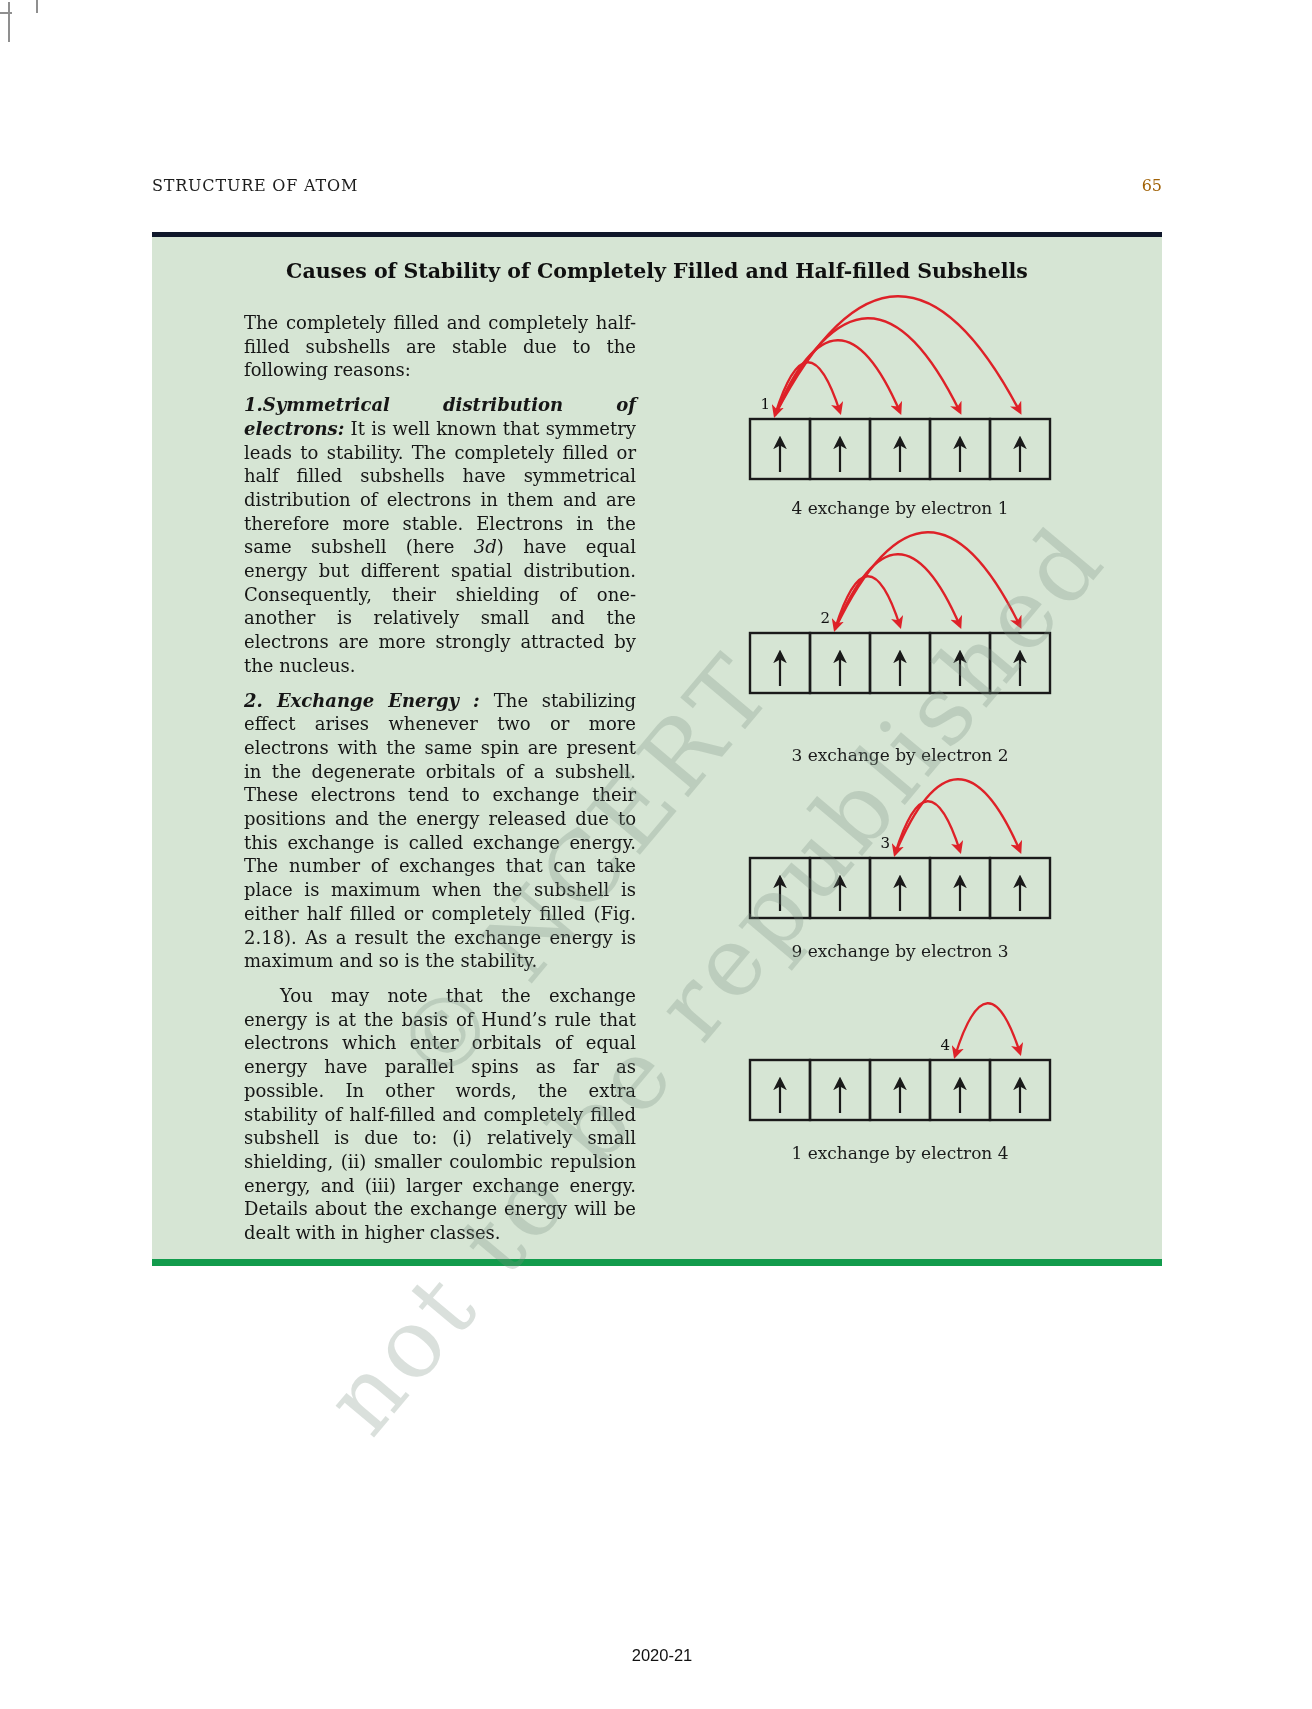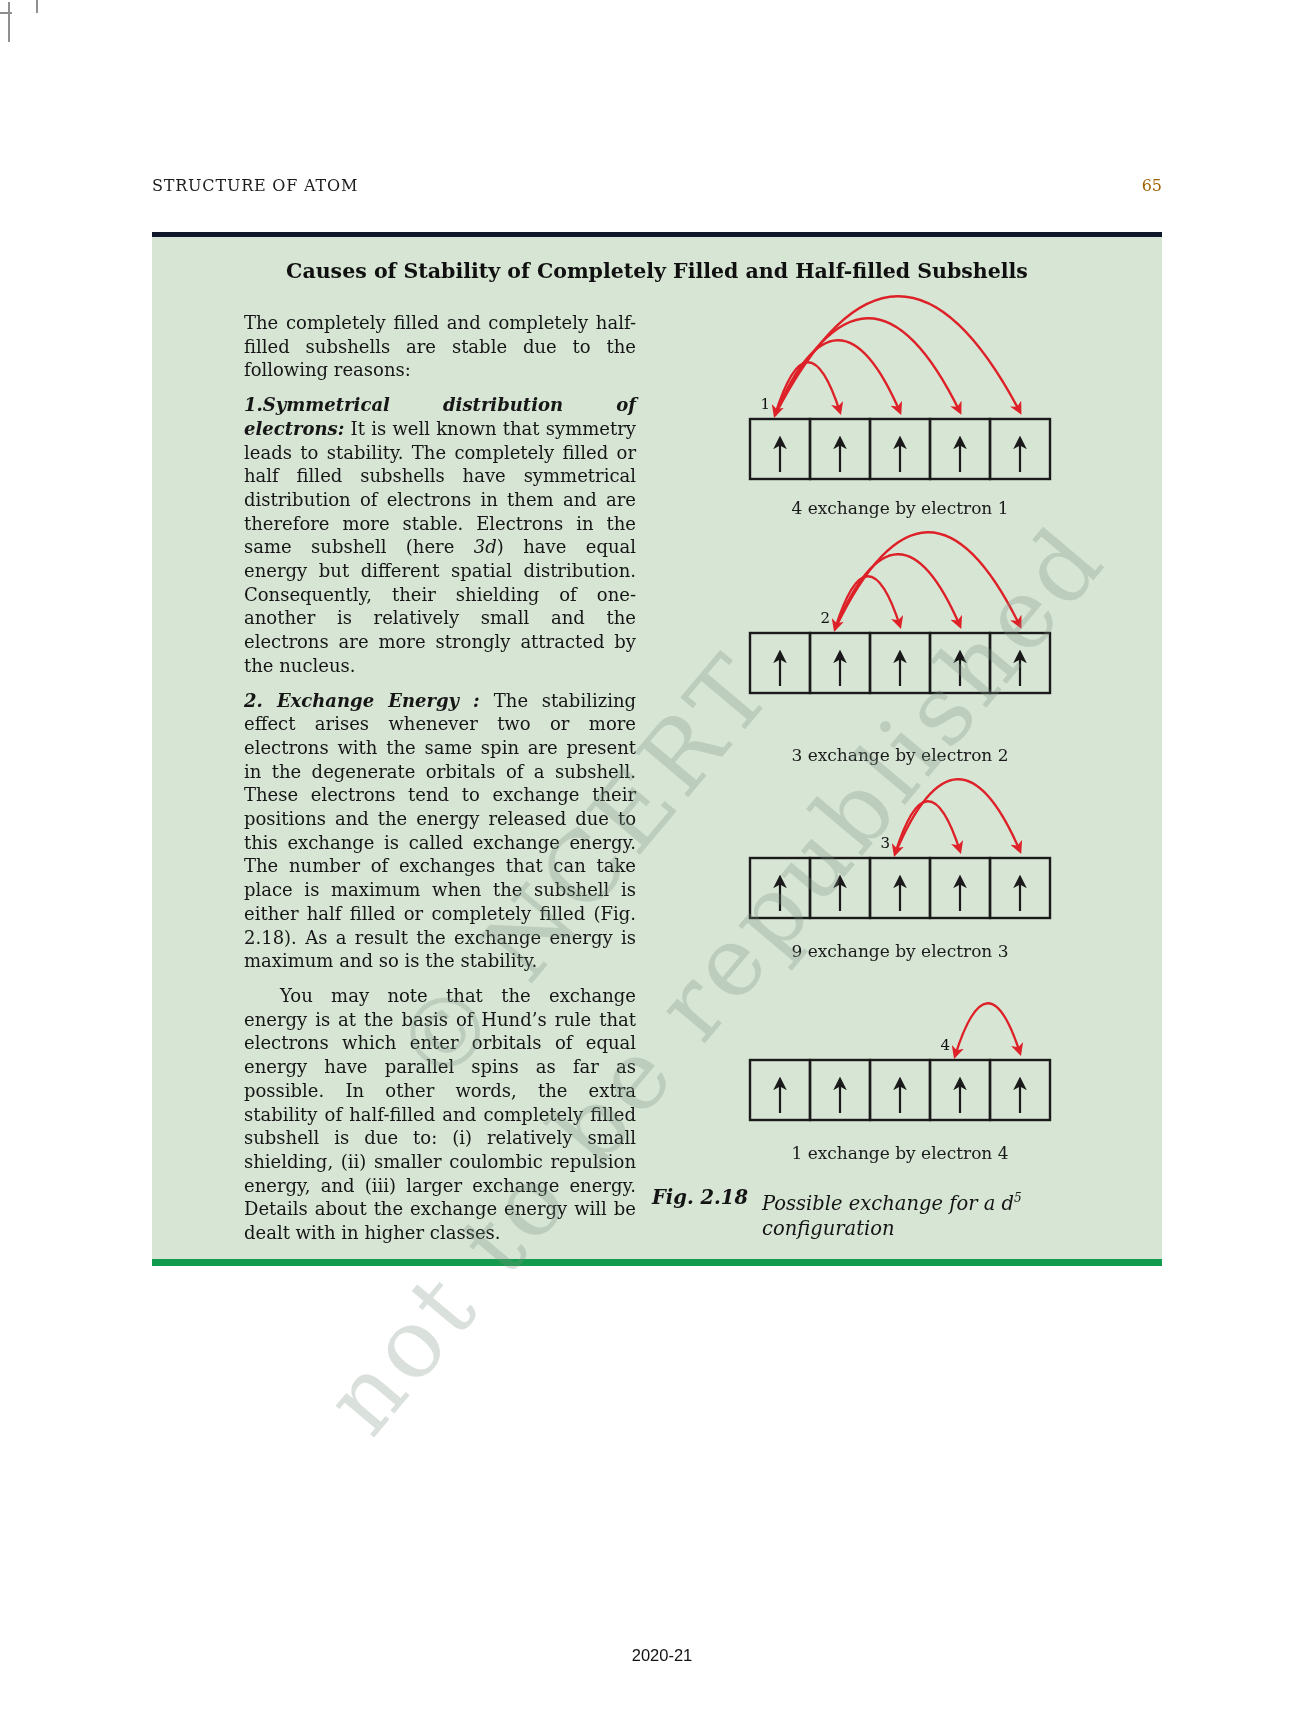--- a/index.html
+++ b/index.html
@@ -158,24 +158,20 @@
           <rect x="230" y="128" width="60" height="60" fill="none" stroke="#1a1a1a" stroke-width="2.4"></rect>
           <line x1="260" y1="181" x2="260" y2="148" stroke="#1a1a1a" stroke-width="2.2" marker-end="url(#ba3)"></line>
           <rect x="290" y="128" width="60" height="60" fill="none" stroke="#1a1a1a" stroke-width="2.4"></rect>
           <line x1="320" y1="181" x2="320" y2="148" stroke="#1a1a1a" stroke-width="2.2" marker-end="url(#ba3)"></line>
           <path d="M 255 124 Q 287.5 20 320 121" fill="none" stroke="#de2128" stroke-width="2.3" marker-end="url(#ra3)" marker-start="url(#ra3)"></path>
           <text x="250" y="118" text-anchor="end" font-size="15" fill="#101010" font-family="&quot;DejaVu Serif&quot;, serif">4</text>
         </svg></div>
       <div class="dcaption" style="top: 1143px;">1 exchange by electron 4</div>
     </div>
 
-  <div class="fig-caption">
-    <span class="fig-label">Fig. 2.18</span>
-    <span class="fig-body"><span>Possible exchange for a d</span><sup>5</sup><br><span>configuration</span></span>
-  </div>
 
   <div class="watermark">
     <div>© NCERT</div>
     <div>not to be republished</div>
   </div>
 
   <div class="footer">2020-21</div>
 
 </div>
 

